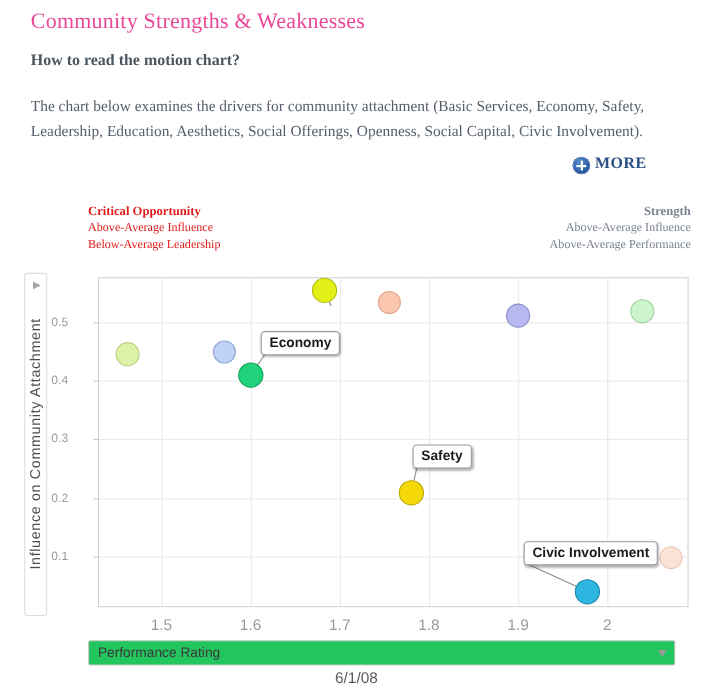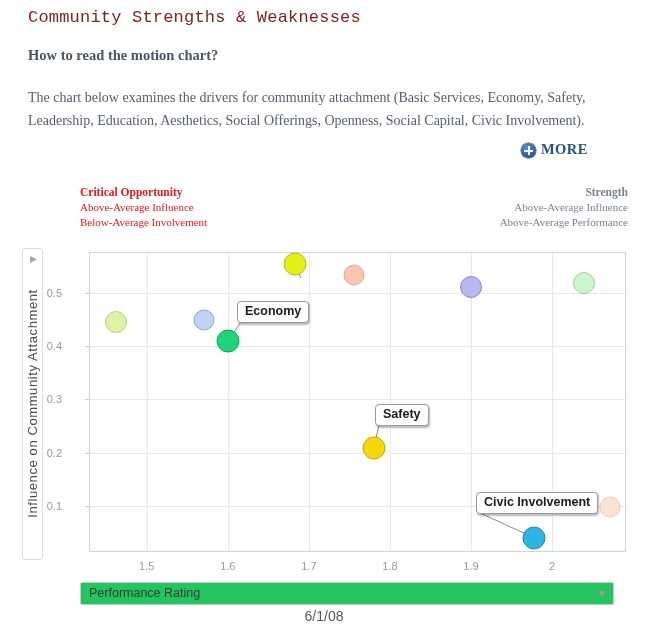--- a/index.html
+++ b/index.html
@@ -7,22 +7,22 @@
     width:648px;height:636px;
     background:#ffffff;
     font-family:"Liberation Serif", serif;
     color:#555f6b;
     overflow:hidden;
     position:relative;
   }
   
   #page-title{
     position:absolute;left:28px;top:8px;
-    font-family:Liberation Mono, monospace;
-    font-size:17px;font-weight:400;color:#7f1d1d;
+    font-family:Liberation Serif, serif;
+    font-size:20px;font-weight:400;color:#ec4899;
     letter-spacing:0.2px;
   }
   #howto-heading{
     position:absolute;left:28px;top:47px;
     font-size:14.5px;font-weight:bold;color:#4a5560;
     font-family:"Liberation Serif", serif;
   }
   #intro-paragraph{
     position:absolute;left:28px;top:86px;width:578px;
     font-size:14px;line-height:23px;color:#55606c;
@@ -91,21 +91,21 @@
   .ytick-label{
     position:absolute;right:563px;
     font-family:"Liberation Sans", sans-serif;
     font-size:11px;color:#9a9a9a;transform:translateY(-50%);
     white-space:nowrap;
   }
   .ytick-mark{position:absolute;left:-5px;width:5px;height:1px;background:#c8c8c8;}
   .xtick-label{
     position:absolute;top:307px;
     font-family:"Liberation Sans", sans-serif;
-    font-size:11px;color:#9a9a9a;transform:translateX(-50%);
+    font-size:14px;color:#9a9a9a;transform:translateX(-50%);
     white-space:nowrap;
   }
   
   .bubble{
     position:absolute;border-radius:50%;
     transform:translate(-50%,-50%);
     box-sizing:border-box;
   }
   
   .callout{
@@ -149,21 +149,21 @@
 <div id="intro-paragraph">The chart below examines the drivers for community attachment (Basic Services, Economy, Safety, Leadership, Education, Aesthetics, Social Offerings, Openness, Social Capital, Civic Involvement).</div>
 
 <a id="more-button" href="#">
   <span class="plus-icon"></span>
   <span id="more-label">MORE</span>
 </a>
 
 <div class="quad" id="legend-critical">
   <div class="qtitle">Critical Opportunity</div>
   <div class="qline">Above-Average Influence</div>
-  <div class="qline">Below-Average Involvement</div>
+  <div class="qline">Below-Average Leadership</div>
 </div>
 
 <div class="quad" id="legend-strength">
   <div class="qtitle">Strength</div>
   <div class="qline">Above-Average Influence</div>
   <div class="qline">Above-Average Performance</div>
 </div>
 
 <div id="chart-area">
 

